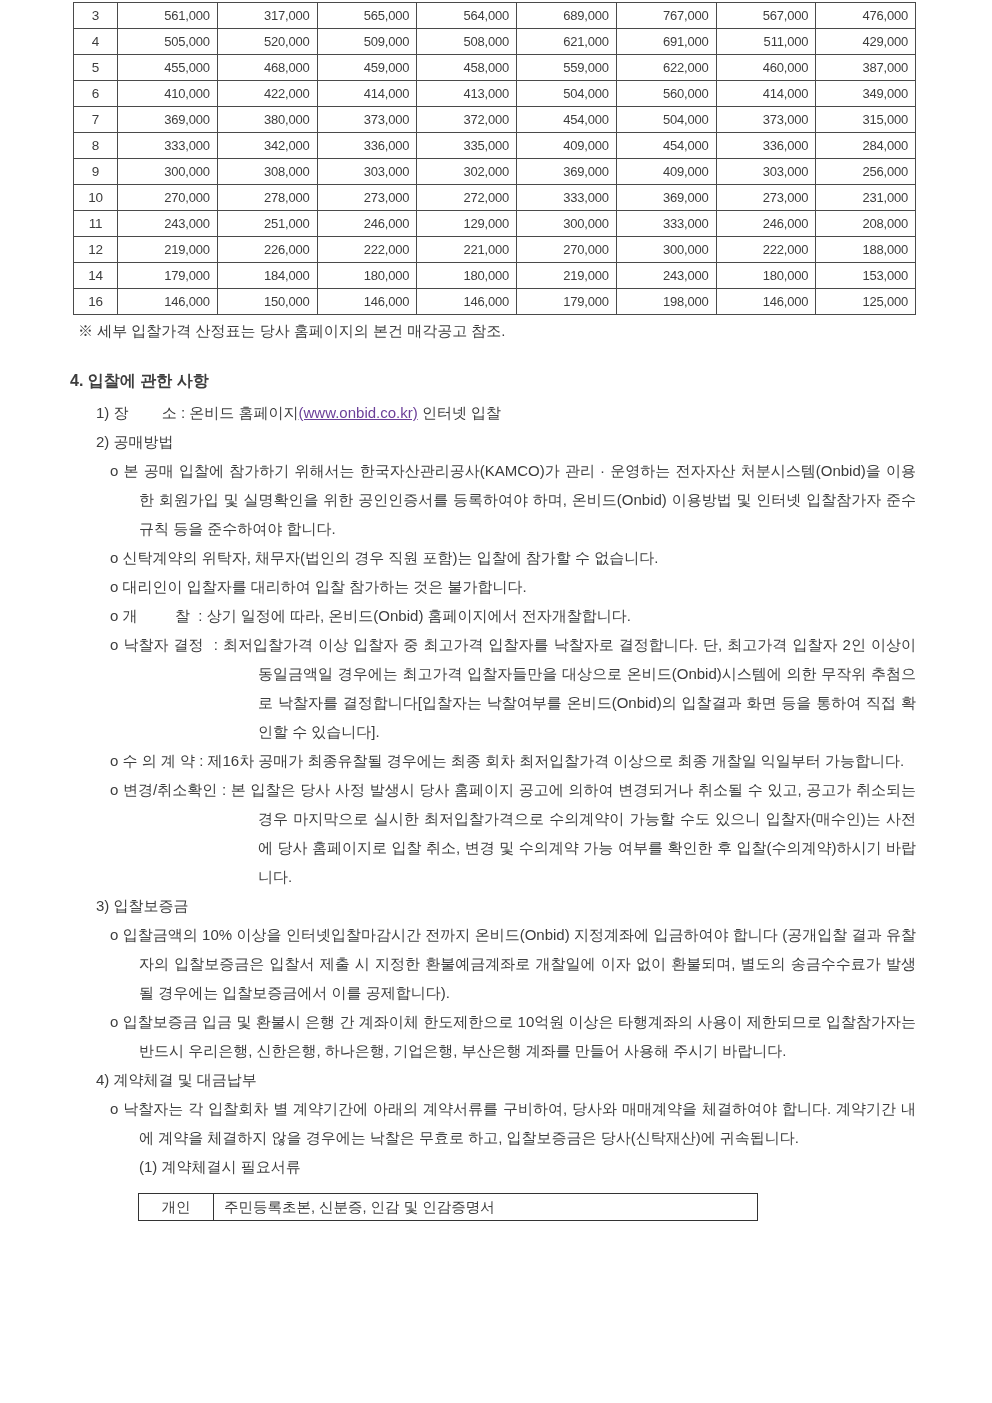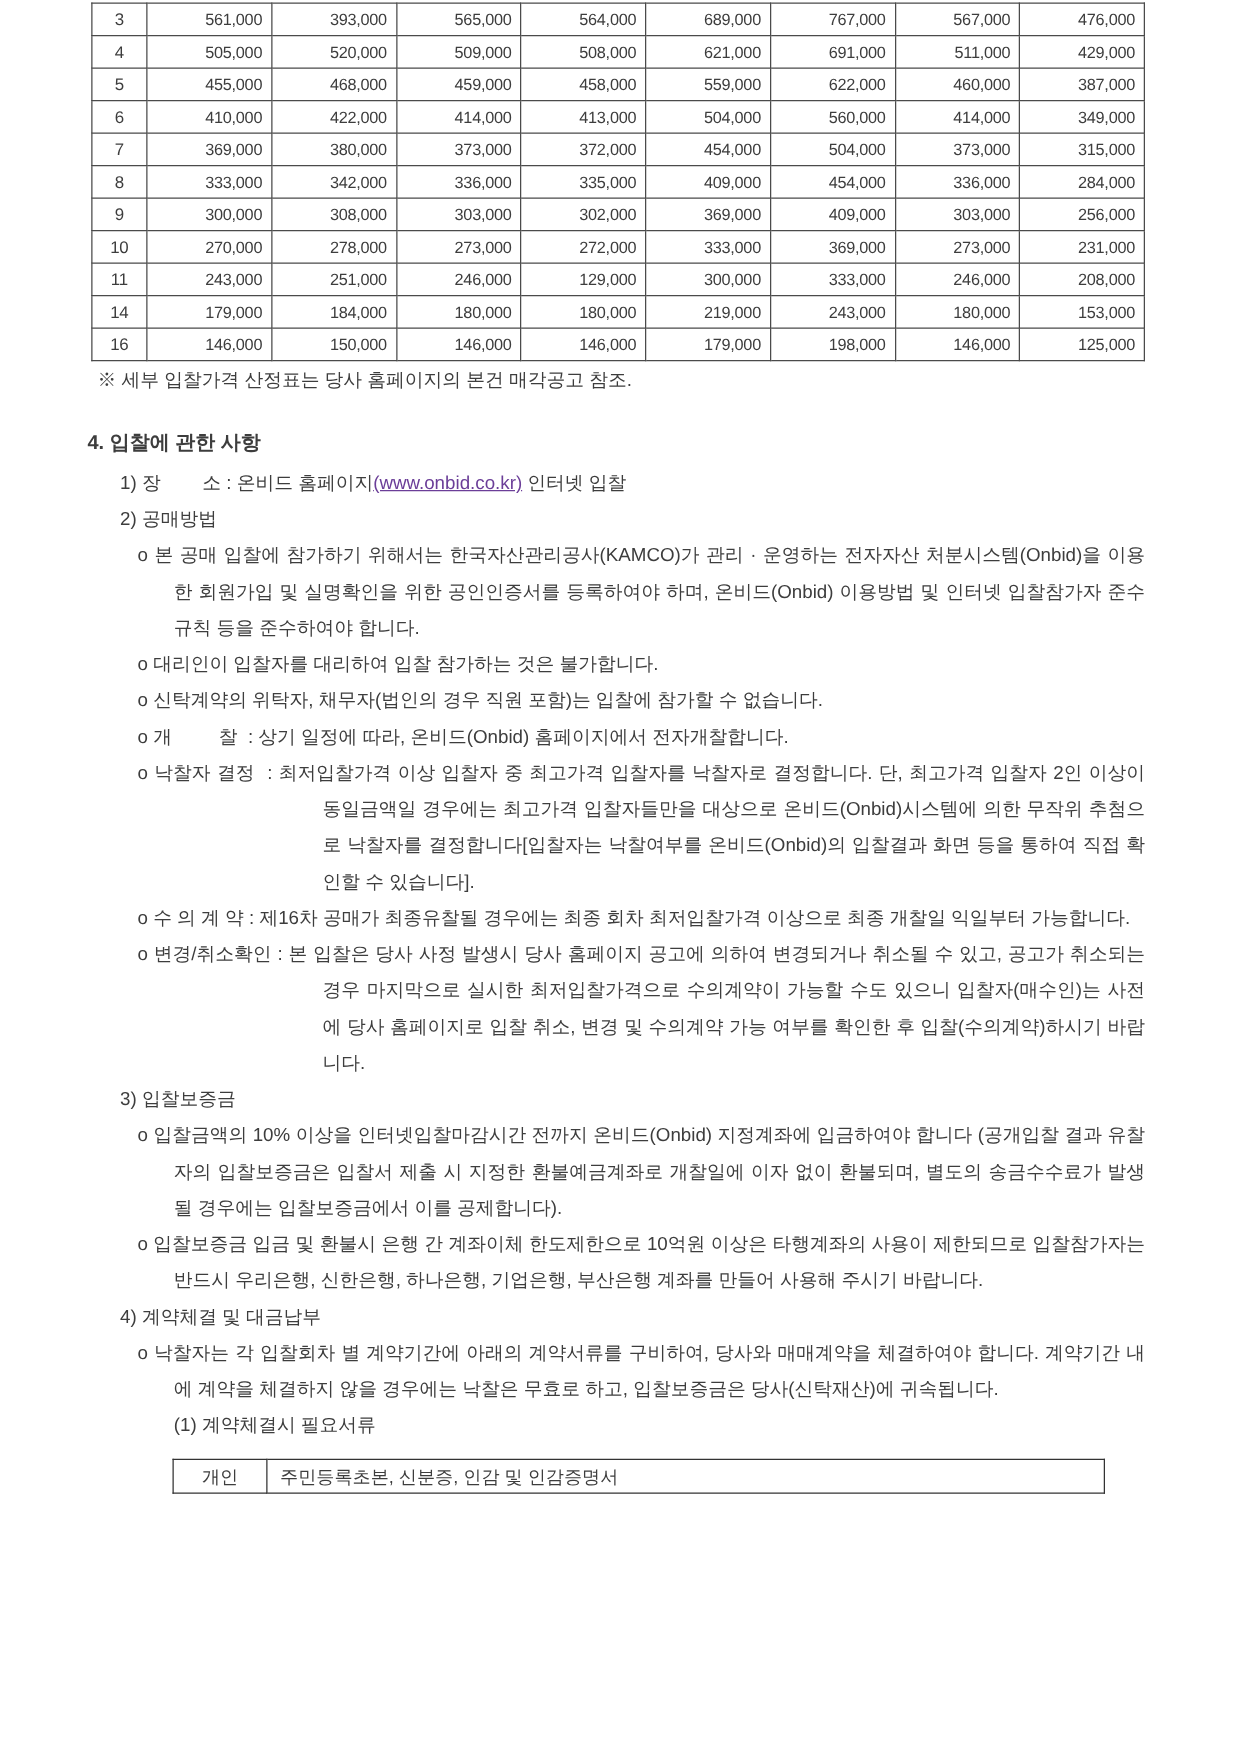--- a/index.html
+++ b/index.html
@@ -64,21 +64,21 @@
   .hang-l{padding-left:148px;text-indent:-148px;}
   .sub{margin-left:139px !important;}
   .link{
     text-decoration:underline;
     cursor:pointer;
   }
   
   .docs-table{
     border-collapse:collapse;
     table-layout:fixed;
-    width:746px;
+    width:620px;
     margin:12px 0 0 138px;
   }
   .docs-table td{
     border:1px solid #333333;
     height:26px;
     font-size:14.5px;
     overflow:hidden;
   }
   .docs-table td.cat{width:74px;text-align:center;padding:0;}
   .docs-table td.docs{padding:0 8px 0 10px;}
@@ -97,21 +97,21 @@
         <col>
         <col>
         <col>
         <col>
         <col>
     </colgroup>
     <tbody>
         <tr>
           <td class="c-no">3</td>
           <td>561,000</td>
-          <td>393,000</td>
+          <td>317,000</td>
           <td>565,000</td>
           <td>564,000</td>
           <td>689,000</td>
           <td>767,000</td>
           <td>567,000</td>
           <td>476,000</td>
         </tr>
         <tr>
           <td class="c-no">4</td>
           <td>505,000</td>
@@ -194,20 +194,31 @@
           <td>243,000</td>
           <td>251,000</td>
           <td>246,000</td>
           <td>129,000</td>
           <td>300,000</td>
           <td>333,000</td>
           <td>246,000</td>
           <td>208,000</td>
         </tr>
         <tr>
+          <td class="c-no">12</td>
+          <td>219,000</td>
+          <td>226,000</td>
+          <td>222,000</td>
+          <td>221,000</td>
+          <td>270,000</td>
+          <td>300,000</td>
+          <td>222,000</td>
+          <td>188,000</td>
+        </tr>
+        <tr>
           <td class="c-no">14</td>
           <td>179,000</td>
           <td>184,000</td>
           <td>180,000</td>
           <td>180,000</td>
           <td>219,000</td>
           <td>243,000</td>
           <td>180,000</td>
           <td>153,000</td>
         </tr>
@@ -229,22 +240,22 @@
 
   <div class="heading">4. 입찰에 관한 사항</div>
 
   <div class="docbody">
 
     <p class="lvl1"><span>1) 장        소 : 온비드 홈페이지</span><span class="link" style="color: rgb(107, 62, 152);">(www.onbid.co.kr)</span><span> 인터넷 입찰</span></p>
 
     <p class="lvl1">2) 공매방법</p>
 
     <p class="bullet hang-s">o 본 공매 입찰에 참가하기 위해서는 한국자산관리공사(KAMCO)가 관리 · 운영하는 전자자산 처분시스템(Onbid)을 이용한 회원가입 및 실명확인을 위한 공인인증서를 등록하여야 하며, 온비드(Onbid) 이용방법 및 인터넷 입찰참가자 준수규칙 등을 준수하여야 합니다.</p>
+    <p class="bullet hang-s">o 신탁계약의 위탁자, 채무자(법인의 경우 직원 포함)는 입찰에 참가할 수 없습니다.</p>
     <p class="bullet hang-s">o 대리인이 입찰자를 대리하여 입찰 참가하는 것은 불가합니다.</p>
-    <p class="bullet hang-s">o 신탁계약의 위탁자, 채무자(법인의 경우 직원 포함)는 입찰에 참가할 수 없습니다.</p>
     <p class="bullet hang-s">o 개         찰  : 상기 일정에 따라, 온비드(Onbid) 홈페이지에서 전자개찰합니다.</p>
     <p class="bullet hang-l">o 낙찰자 결정  : 최저입찰가격 이상 입찰자 중 최고가격 입찰자를 낙찰자로 결정합니다. 단, 최고가격 입찰자 2인 이상이 동일금액일 경우에는 최고가격 입찰자들만을 대상으로 온비드(Onbid)시스템에 의한 무작위 추첨으로 낙찰자를 결정합니다[입찰자는 낙찰여부를 온비드(Onbid)의 입찰결과 화면 등을 통하여 직접 확인할 수 있습니다].</p>
     <p class="bullet hang-l">o 수 의 계 약 : 제16차 공매가 최종유찰될 경우에는 최종 회차 최저입찰가격 이상으로 최종 개찰일 익일부터 가능합니다.</p>
     <p class="bullet hang-l">o 변경/취소확인 : 본 입찰은 당사 사정 발생시 당사 홈페이지 공고에 의하여 변경되거나 취소될 수 있고, 공고가 취소되는 경우 마지막으로 실시한 최저입찰가격으로 수의계약이 가능할 수도 있으니 입찰자(매수인)는 사전에 당사 홈페이지로 입찰 취소, 변경 및 수의계약 가능 여부를 확인한 후 입찰(수의계약)하시기 바랍니다.</p>
 
     <p class="lvl1">3) 입찰보증금</p>
 
     <p class="bullet hang-s">o 입찰금액의 10% 이상을 인터넷입찰마감시간 전까지 온비드(Onbid) 지정계좌에 입금하여야 합니다 (공개입찰 결과 유찰자의 입찰보증금은 입찰서 제출 시 지정한 환불예금계좌로 개찰일에 이자 없이 환불되며, 별도의 송금수수료가 발생될 경우에는 입찰보증금에서 이를 공제합니다).</p>
     <p class="bullet hang-s">o 입찰보증금 입금 및 환불시 은행 간 계좌이체 한도제한으로 10억원 이상은 타행계좌의 사용이 제한되므로 입찰참가자는 반드시 우리은행, 신한은행, 하나은행, 기업은행, 부산은행 계좌를 만들어 사용해 주시기 바랍니다.</p>
 

